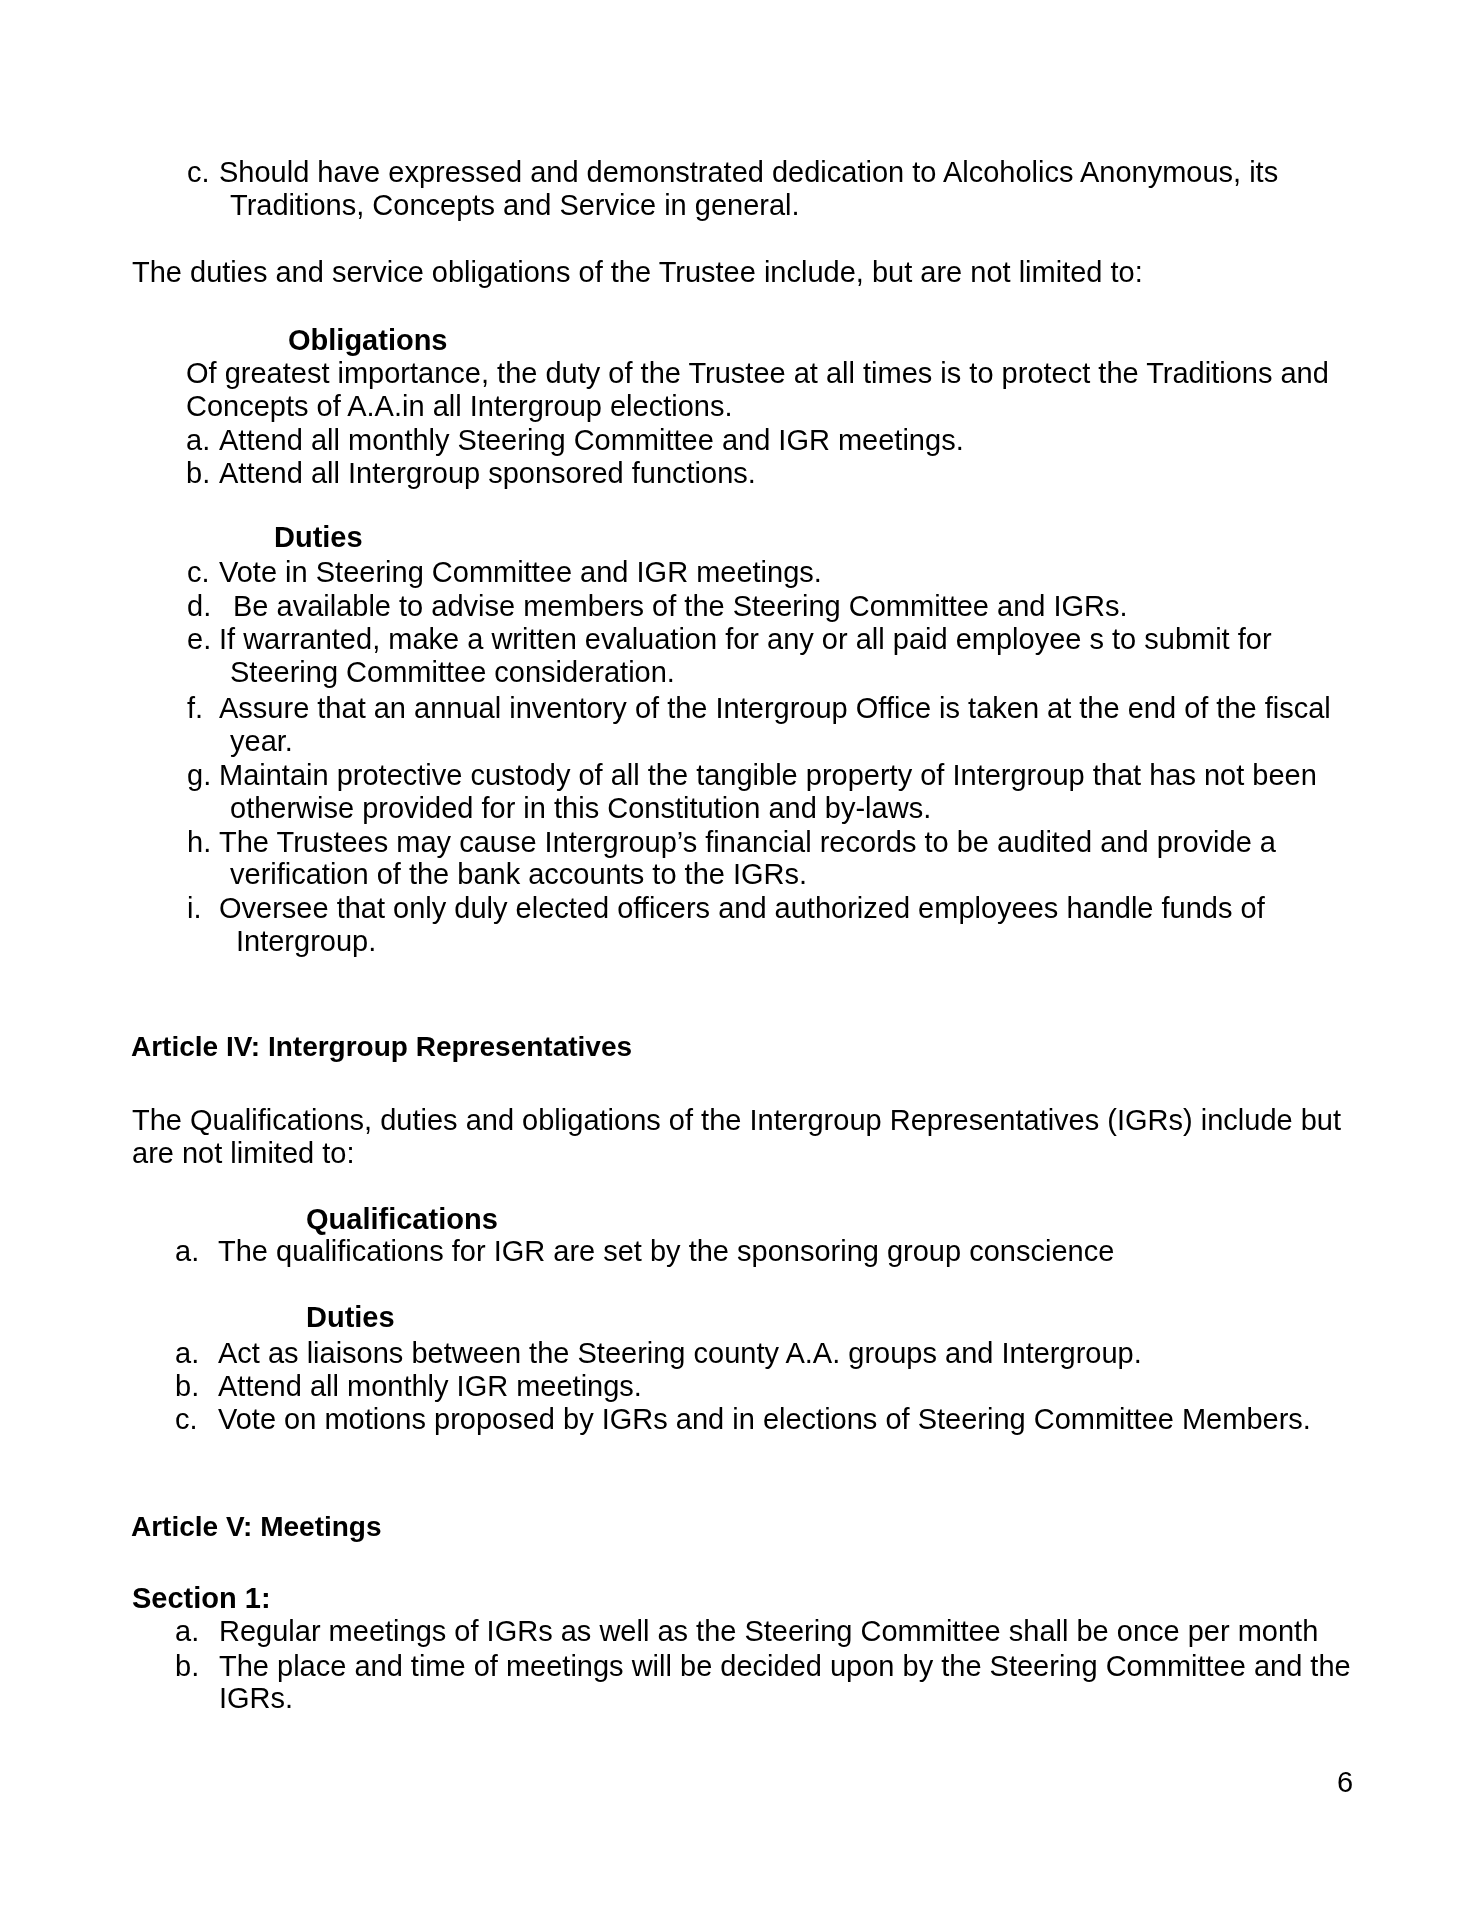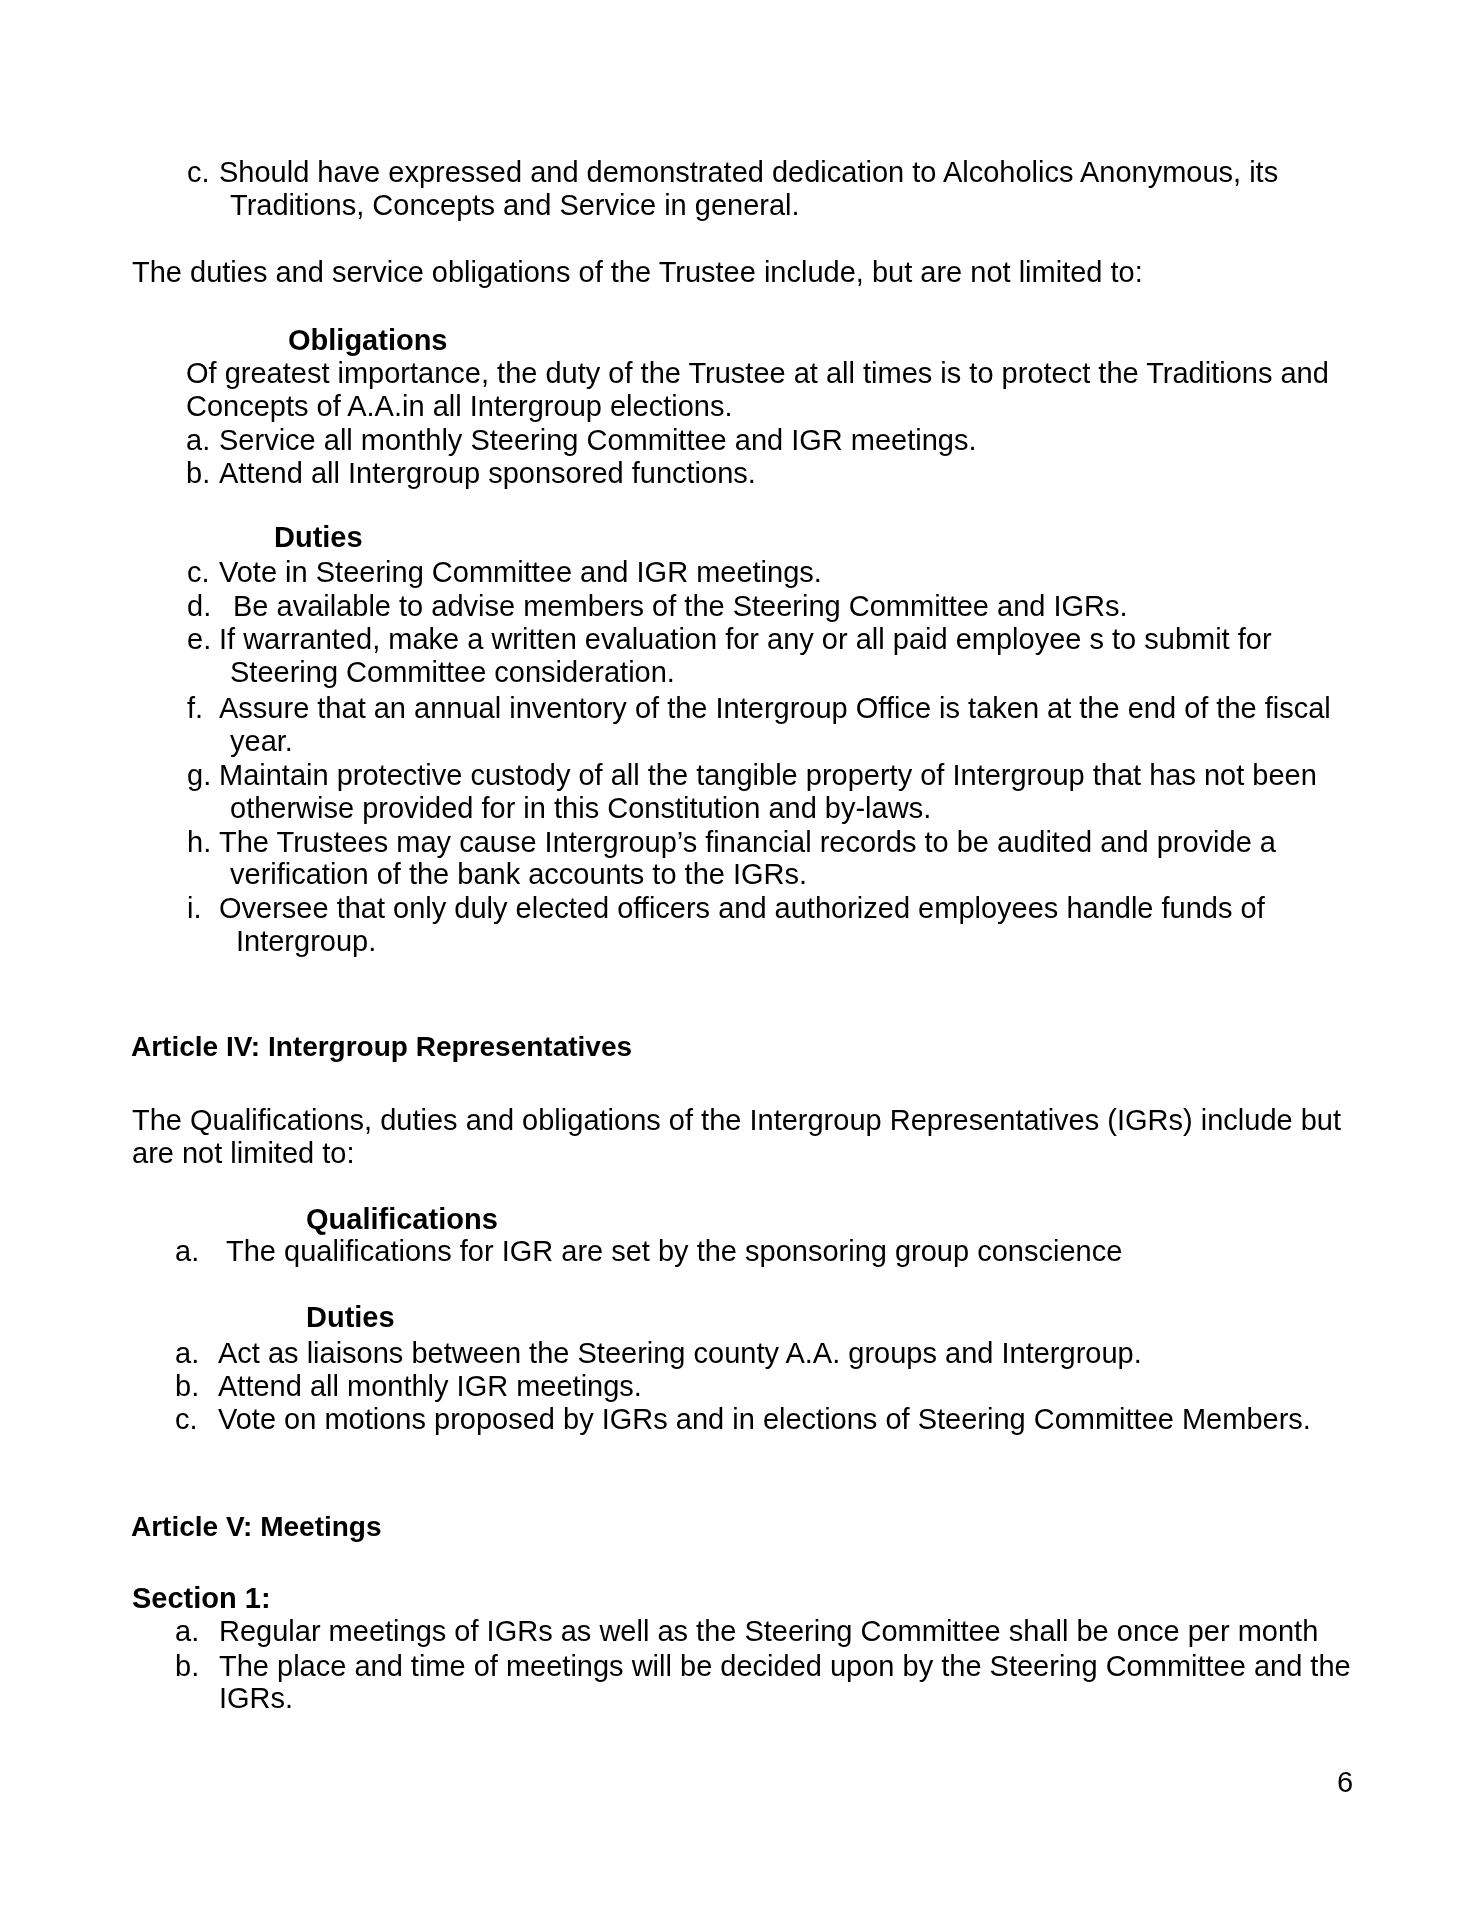--- a/index.html
+++ b/index.html
@@ -16,21 +16,21 @@
 <div class="ln" style="left:219px;top:158px">Should have expressed and demonstrated dedication to Alcoholics Anonymous, its</div>
 <div class="ln" style="left:230px;top:191px">Traditions, Concepts and Service in general.</div>
 
 <div class="ln" style="left:132px;top:258px">The duties and service obligations of the Trustee include, but are not limited to:</div>
 
 <div class="ln b" style="left:288px;top:326px">Obligations</div>
 <div class="ln" style="left:186px;top:359px">Of greatest importance, the duty of the Trustee at all times is to protect the Traditions and</div>
 <div class="ln" style="left:186px;top:392px">Concepts of A.A.in all Intergroup elections.</div>
 
 <div class="ln" style="left:186px;top:426px">a.</div>
-<div class="ln" style="left:219px;top:426px">Service all monthly Steering Committee and IGR meetings.</div>
+<div class="ln" style="left:219px;top:426px">Attend all monthly Steering Committee and IGR meetings.</div>
 <div class="ln" style="left:186px;top:459px">b.</div>
 <div class="ln" style="left:219px;top:459px">Attend all Intergroup sponsored functions.</div>
 
 <div class="ln b" style="left:274px;top:523px">Duties</div>
 
 <div class="ln" style="left:187px;top:558px">c.</div>
 <div class="ln" style="left:219px;top:558px">Vote in Steering Committee and IGR meetings.</div>
 
 <div class="ln" style="left:187px;top:592px">d.</div>
 <div class="ln" style="left:233px;top:592px">Be available to advise members of the Steering Committee and IGRs.</div>
@@ -54,21 +54,21 @@
 <div class="ln" style="left:187px;top:894px">i.</div>
 <div class="ln" style="left:219px;top:894px">Oversee that only duly elected officers and authorized employees handle funds of</div>
 <div class="ln" style="left:236px;top:927px">Intergroup.</div>
 
 <div class="h" style="left:131px;top:1028px">Article IV: Intergroup Representatives</div>
 <div class="ln" style="left:132px;top:1106px">The Qualifications, duties and obligations of the Intergroup Representatives (IGRs) include but</div>
 <div class="ln" style="left:132px;top:1139px">are not limited to:</div>
 
 <div class="ln b" style="left:306px;top:1205px">Qualifications</div>
 <div class="ln" style="left:175px;top:1237px">a.</div>
-<div class="ln" style="left:226px;top:1237px">The qualifications for IGR are set by the sponsoring group conscience</div>
+<div class="ln" style="left:218px;top:1237px">The qualifications for IGR are set by the sponsoring group conscience</div>
 
 <div class="ln b" style="left:306px;top:1303px">Duties</div>
 <div class="ln" style="left:175px;top:1339px">a.</div>
 <div class="ln" style="left:218px;top:1339px">Act as liaisons between the Steering county A.A. groups and Intergroup.</div>
 <div class="ln" style="left:175px;top:1372px">b.</div>
 <div class="ln" style="left:218px;top:1372px">Attend all monthly IGR meetings.</div>
 <div class="ln" style="left:175px;top:1405px">c.</div>
 <div class="ln" style="left:218px;top:1405px">Vote on motions proposed by IGRs and in elections of Steering Committee Members.</div>
 
 <div class="h" style="left:131px;top:1508px">Article V:  Meetings</div>

